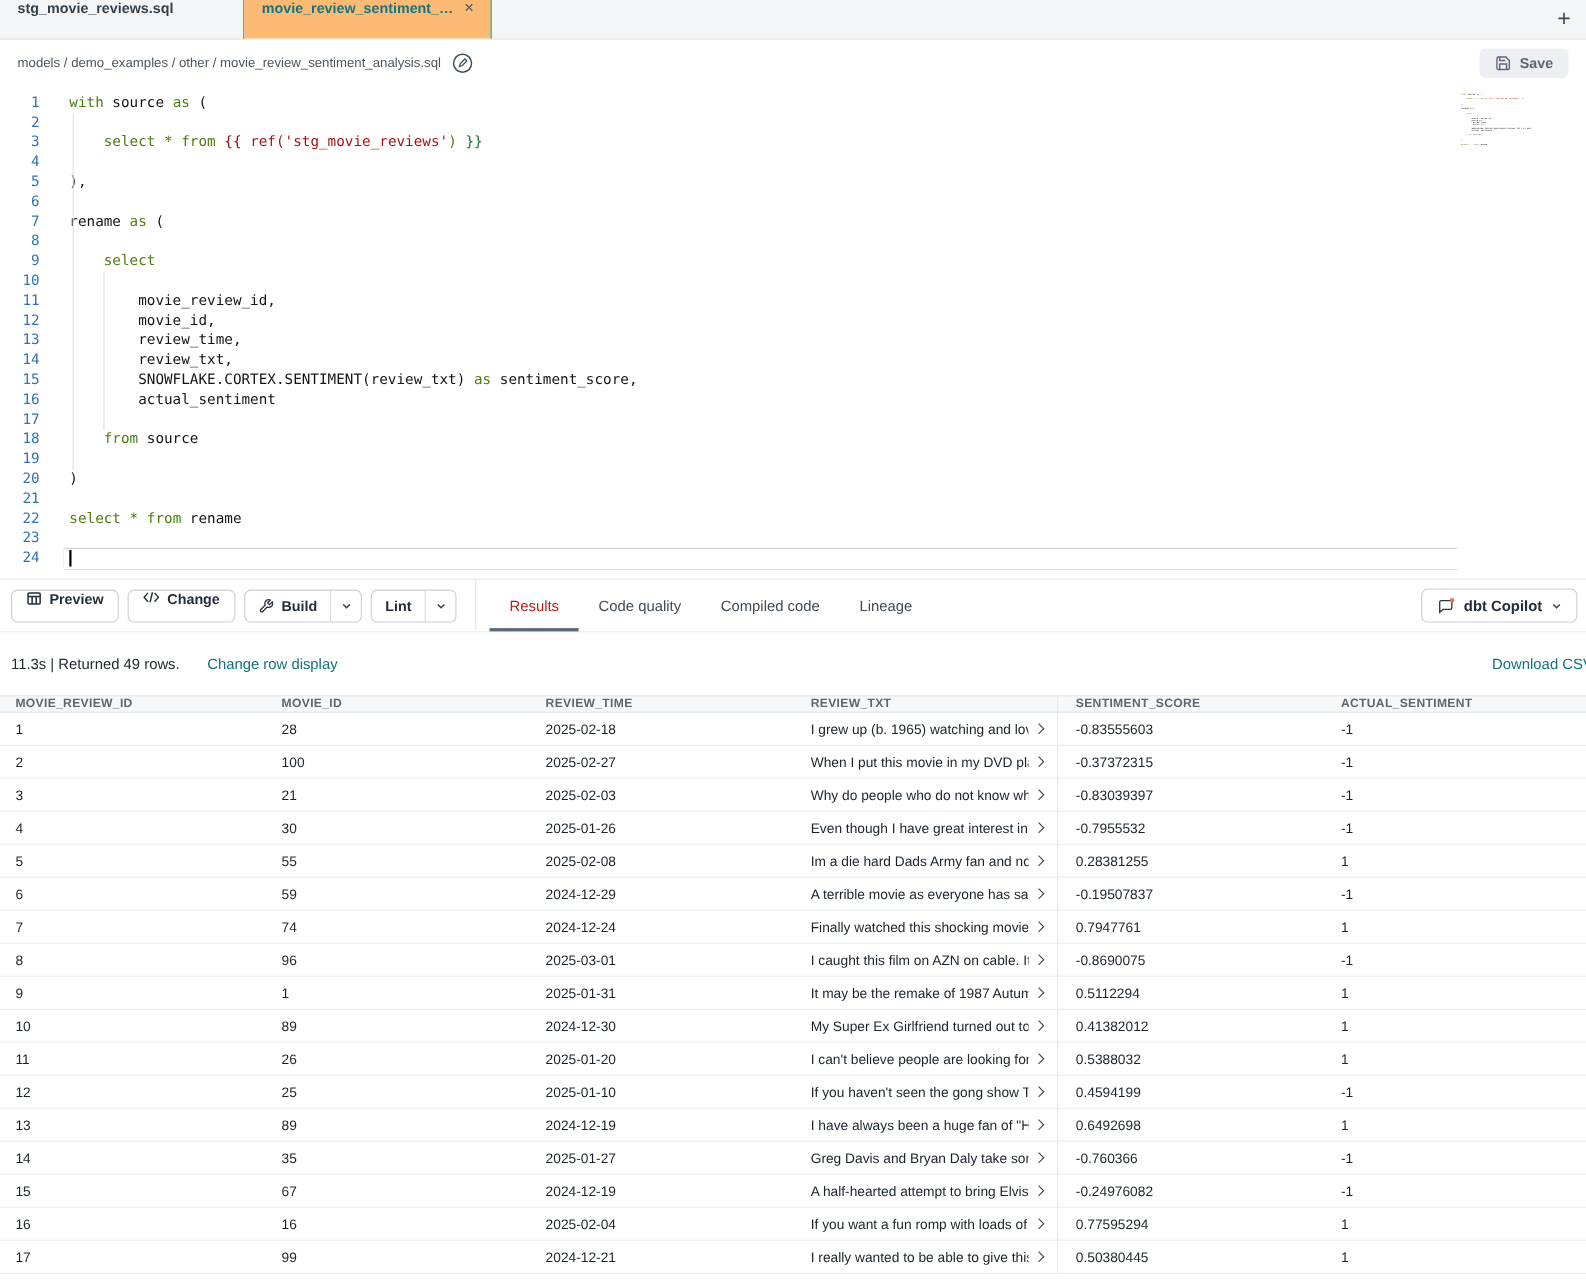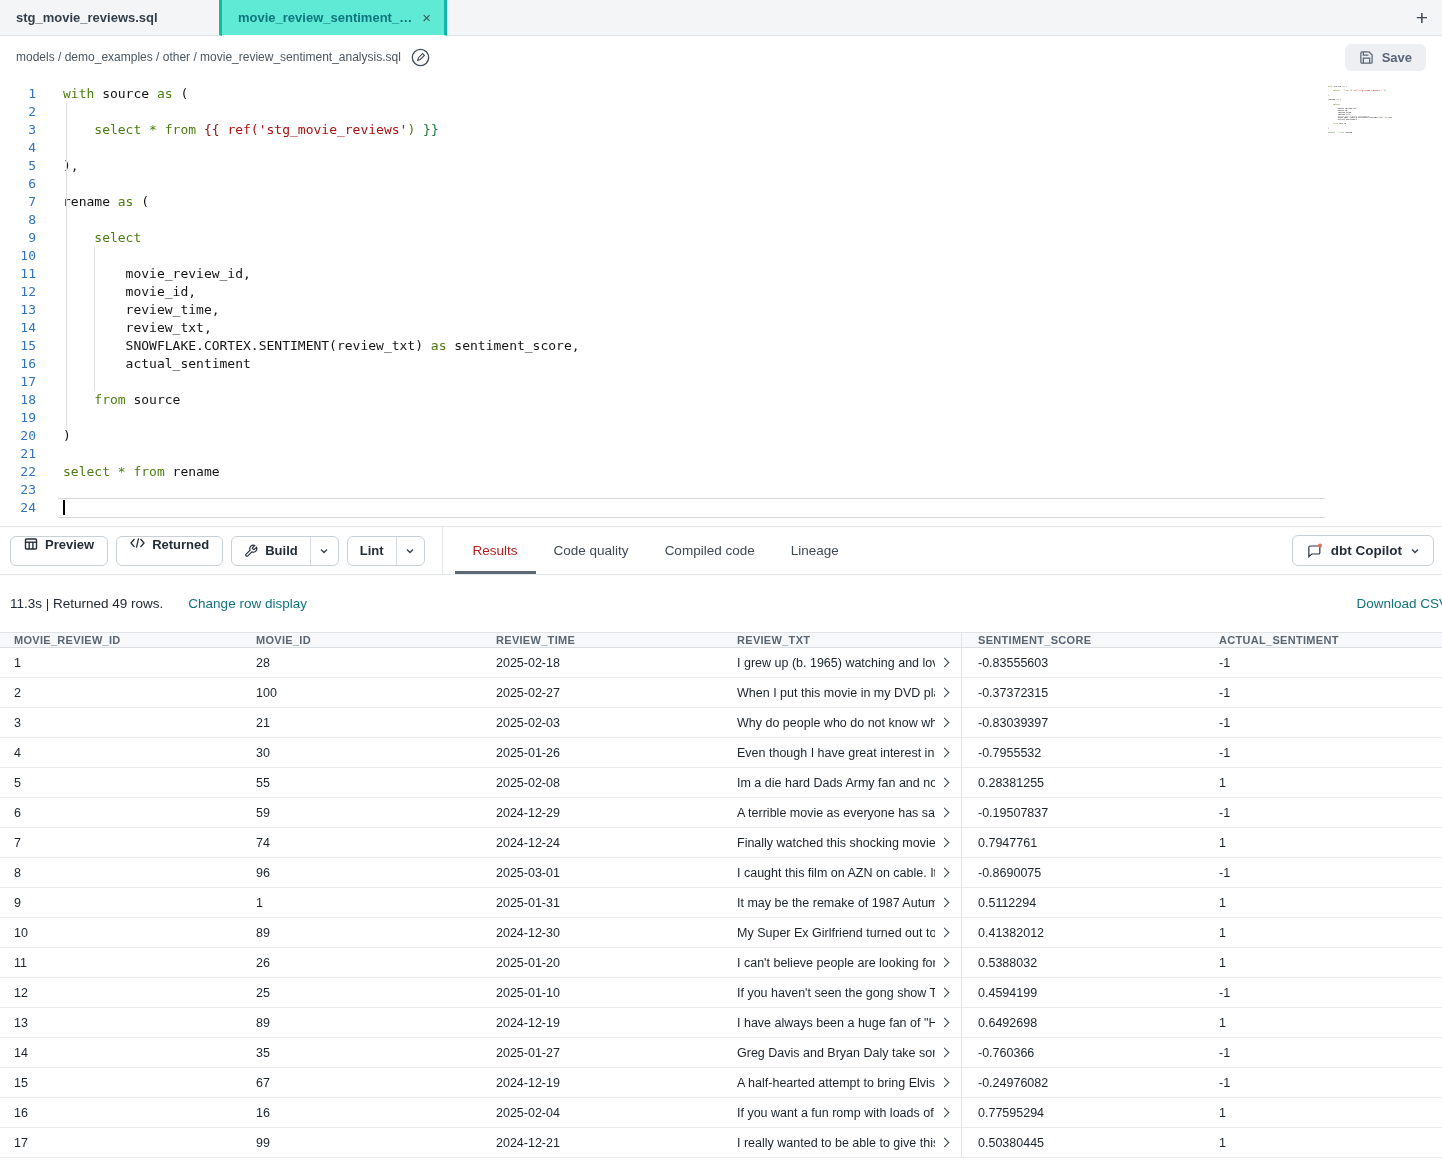--- a/index.html
+++ b/index.html
@@ -5,26 +5,26 @@
   * { margin:0; padding:0; box-sizing:border-box; }
   html,body { background:#fff; }
   .app {
     position:relative; width:1442px; height:1166px; overflow:hidden;
     font-family:"Liberation Sans", sans-serif; background:#fff; color:#1c252e;
   }
 
   
   .tabbar { display:flex; height:36px; background:#f4f5f7; }
   .ftab {
-    width:222px; display:flex; align-items:center; padding:0 16px;
+    width:222px; display:flex; padding:0 16px;
     font-size:13px; font-weight:700; color:#333f48;
-    border-right:3px solid #14b8a6; border-bottom:1px solid #dfe3e6;
+    border-right:1px solid #14b8a6; border-bottom:1px solid #dfe3e6;
     background:#f4f5f7; cursor:default; white-space:nowrap; overflow:hidden;
   }
-  .ftab.active { background:#5eead4; color:#10767e; border-bottom:1px solid #fff; width:225px; }
+  .ftab.active { background:#fdba74; color:#10767e; border-bottom:1px solid #fff; width:225px; }
   .ftab .close { margin-left:10px; font-size:15px; font-weight:400; color:#44545c; line-height:1; }
   .tabbar-rest { flex:1; display:flex; align-items:center; justify-content:flex-end;
     padding-right:14px; border-bottom:1px solid #dfe3e6; }
   .plus { font-size:21px; font-weight:300; color:#3e4852; line-height:1; }
 
   
   .crumbbar { height:42px; display:flex; align-items:center; padding:0 16px; background:#fff; }
   .crumb { font-size:12px; color:#4b565f; white-space:nowrap; }
   .crumb-icon { margin-left:9px; display:flex; align-items:center; }
   .savebtn {
@@ -179,21 +179,21 @@
           <line x1="8.9" y1="5.2" x2="8.9" y2="12"></line>
         </svg>
         <span>Preview</span>
       </button>
       <button class="btn">
         <svg width="15" height="12" viewBox="0 0 15 12" fill="none" stroke="#242e38" stroke-width="1.3">
           <polyline points="4.5,2 1,6 4.5,10"></polyline>
           <polyline points="10.5,2 14,6 10.5,10"></polyline>
           <line x1="8.6" y1="1.4" x2="6.4" y2="10.6"></line>
         </svg>
-        <span>Returned</span>
+        <span>Change</span>
       </button>
       <div class="splitbtn">
         <div class="split-main">
           <svg width="14" height="14" viewBox="0 0 24 24" fill="none" stroke="#242e38" stroke-width="2">
             <path d="M14.7 6.3a1 1 0 0 0 0 1.4l1.6 1.6a1 1 0 0 0 1.4 0l3.77-3.77a6 6 0 0 1-7.94 7.94l-6.91 6.91a2.12 2.12 0 0 1-3-3l6.91-6.91a6 6 0 0 1 7.94-7.94l-3.76 3.76z"></path>
           </svg>
           <span>Build</span>
         </div>
         <div class="split-arrow">
           <svg width="10" height="10" viewBox="0 0 10 10" fill="none" stroke="#38424c" stroke-width="1.4">

